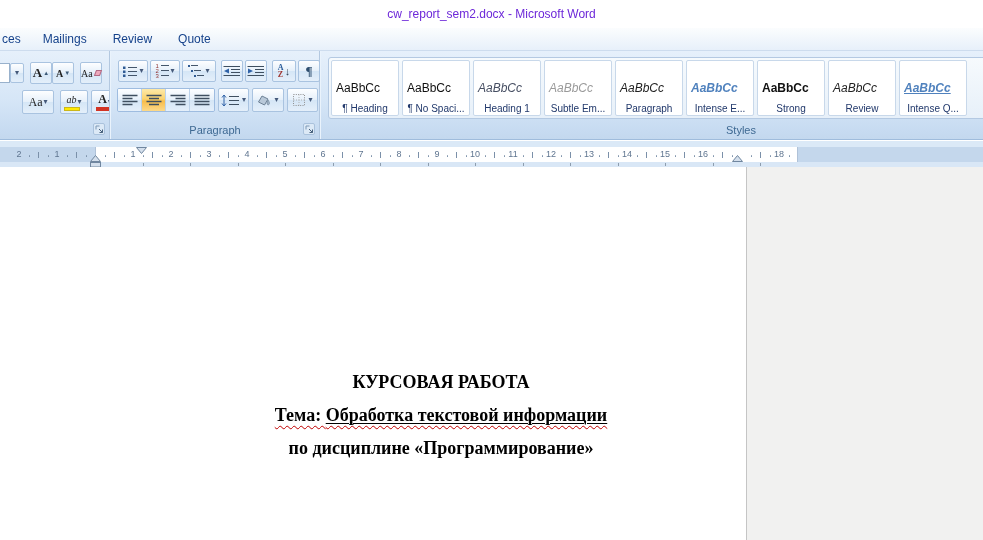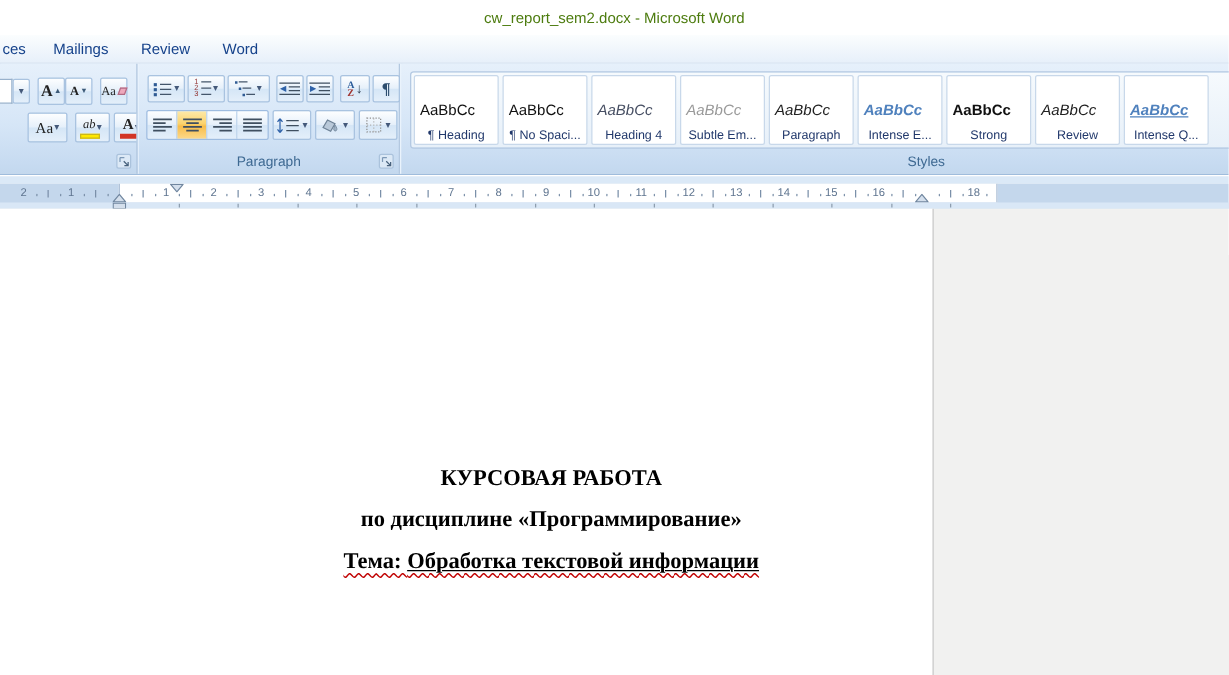--- a/index.html
+++ b/index.html
@@ -2,21 +2,21 @@
 <html><head>
 <meta charset="utf-8">
 <style>
   * { box-sizing: border-box; margin: 0; padding: 0; }
   html,body { width: 983px; height: 540px; overflow: hidden; }
   body { position: relative; background:#fff; font-family:"Liberation Sans",sans-serif; }
 
   
   .titlebar { position:absolute; top:0; left:0; width:983px; height:28px;
     background:#fff; display:flex; align-items:center; justify-content:center;
-    font-size:12px; color:#4d7c0f; }
+    font-size:12px; color:#6d28d9; }
 
   
   .tabrow { position:absolute; top:28px; left:0; width:983px; height:23px;
     background:linear-gradient(#fbfdfe,#e7f0fa); border-bottom:1px solid #cddcee;
     display:flex; align-items:stretch; }
   .tab { font-size:12px; color:#15428b; padding:4px 13px 5px; white-space:nowrap; }
   .tab.partial { padding-left:2px; padding-right:9px; }
 
   
   .ribbon { position:absolute; top:51px; left:0; width:983px; height:89px;
@@ -116,21 +116,21 @@
 <body>
 
 <div class="titlebar">
   <span>cw_report_sem2.docx  -  Microsoft Word</span>
 </div>
 
 <div class="tabrow">
   <div class="tab partial">ces</div>
   <div class="tab">Mailings</div>
   <div class="tab">Review</div>
-  <div class="tab">Word</div>
+  <div class="tab">Quote</div>
 </div>
 
 <div class="ribbon">
 
   <div class="rgroup g-font">
     <div class="f-row1">
       <span class="combo-rest"></span>
       <span class="btn combo-arrow">
           <span class="dd">▾</span>
         </span>
@@ -298,21 +298,21 @@
         <div class="st-item">
           <div class="st-sample">AaBbCc</div>
           <div class="st-label">¶ Heading</div>
         </div>
         <div class="st-item">
           <div class="st-sample">AaBbCc</div>
           <div class="st-label">¶ No Spaci...</div>
         </div>
         <div class="st-item">
           <div class="st-sample st-heading7">AaBbCc</div>
-          <div class="st-label">Heading 4</div>
+          <div class="st-label">Heading 1</div>
         </div>
         <div class="st-item">
           <div class="st-sample st-subtle">AaBbCc</div>
           <div class="st-label">Subtle Em...</div>
         </div>
         <div class="st-item">
           <div class="st-sample st-emphasis">AaBbCc</div>
           <div class="st-label">Paragraph</div>
         </div>
         <div class="st-item">
@@ -449,17 +449,17 @@
   </svg>
   <svg class="marker" style="left:732px; top:8px;" width="11" height="7">
     <path d="M5.5 0.5 L10.5 6.5 H0.5 Z" fill="#d4dfec" stroke="#70869f"></path>
   </svg>
 </div>
 
 <div class="docarea">
   <div class="page">
     <div class="textblock">
       <div class="tline">КУРСОВАЯ РАБОТА</div>
+      <div class="tline sq"><span>Тема: </span><span class="solid">Обработка текстовой информации</span></div>
       <div class="tline">по дисциплине «Программирование»</div>
-      <div class="tline sq"><span>Тема: </span><span class="solid">Обработка текстовой информации</span></div>
     </div>
   </div>
 </div>
 
 </body></html>

